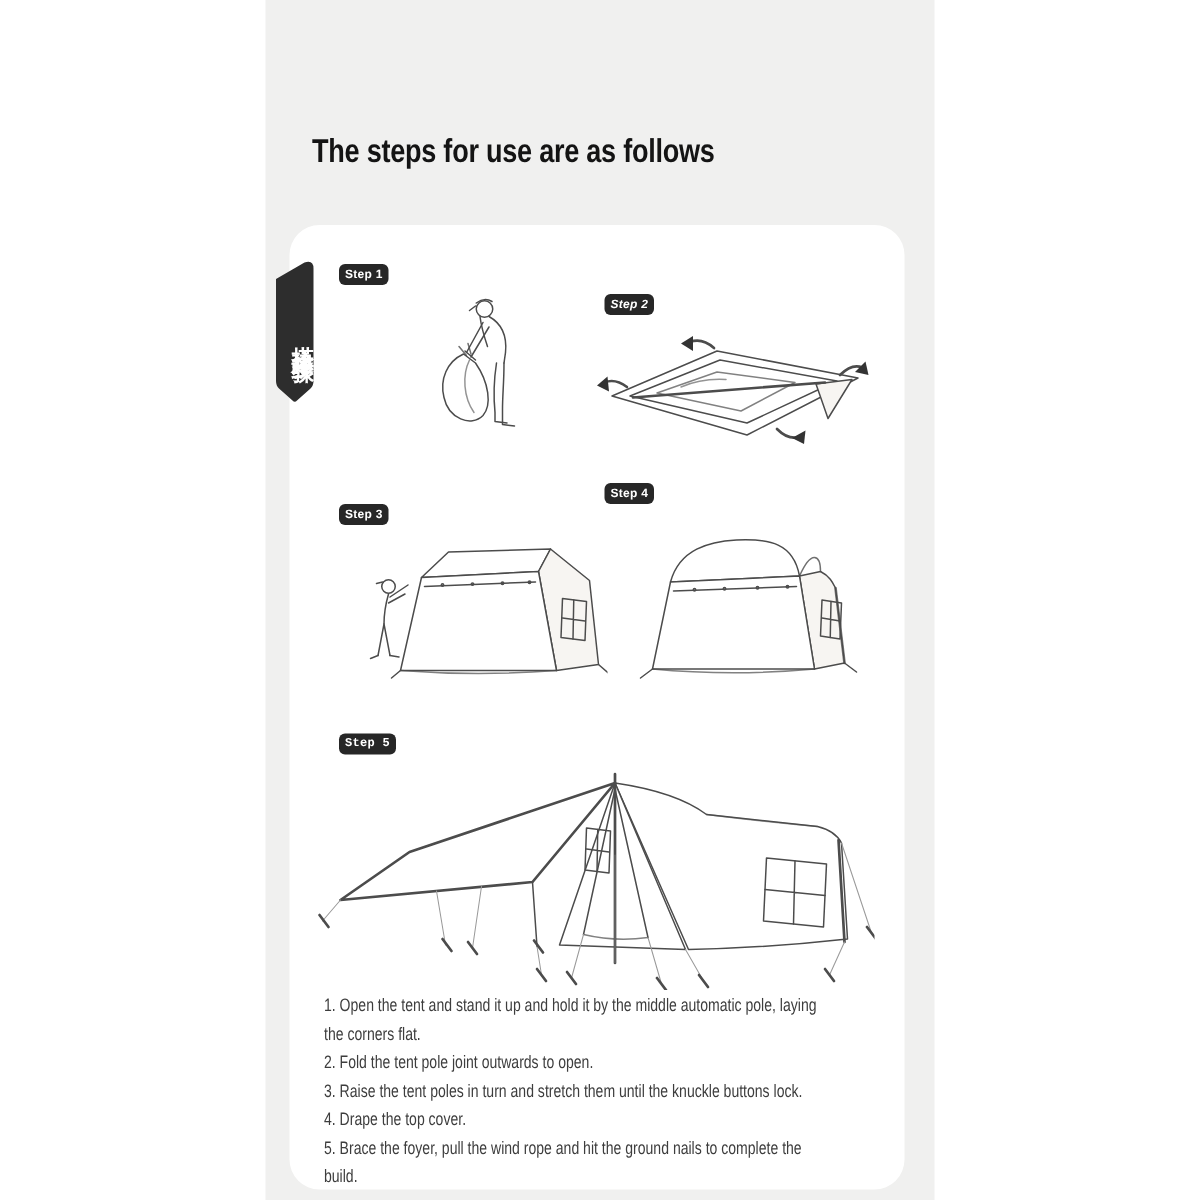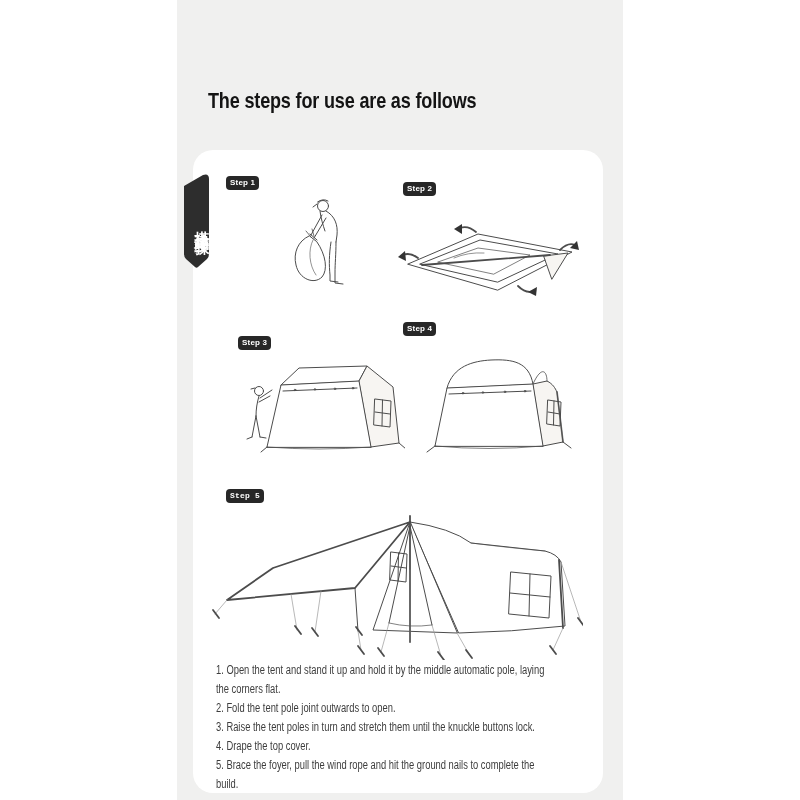--- a/index.html
+++ b/index.html
@@ -37,22 +37,22 @@
     font-family:"DejaVu Sans", sans-serif;
   }
   .step-badge {
     position:absolute;
     background:#272727; color:#ffffff;
     font-size:8px; font-weight:700; letter-spacing:0.2px;
     padding:2px 4px 3px 4px; border-radius:4px;
     white-space:nowrap;
   }
   .badge-1 { left:33px;  top:26px; }
-  .badge-2 { left:210px; top:32px; }
-  .badge-3 { left:33px;  top:186px;margin-left:12px; }
+  .badge-2 { left:210px; top:46px;font-style:italic; }
+  .badge-3 { left:33px;  top:186px; }
   .badge-4 { left:210px; top:172px; }
   .badge-5 { left:33px;  top:339px;font-family:Liberation Mono, monospace; }
   .illustration { position:absolute; }
   .ill-1 { left:93px;  top:45px;  width:66px;  height:98px; }
   .ill-2 { left:205px; top:72px;  width:182px; height:75px; }
   .ill-3 { left:50px;  top:203px; width:162px; height:102px; }
   .ill-4 { left:228px; top:204px; width:157px; height:104px; }
   .ill-5 { left:18px;  top:360px; width:372px; height:150px; }
   .illustration svg { width:100%; height:100%; display:block; }
   .lineart path, .lineart circle, .lineart line, .lineart rect {

